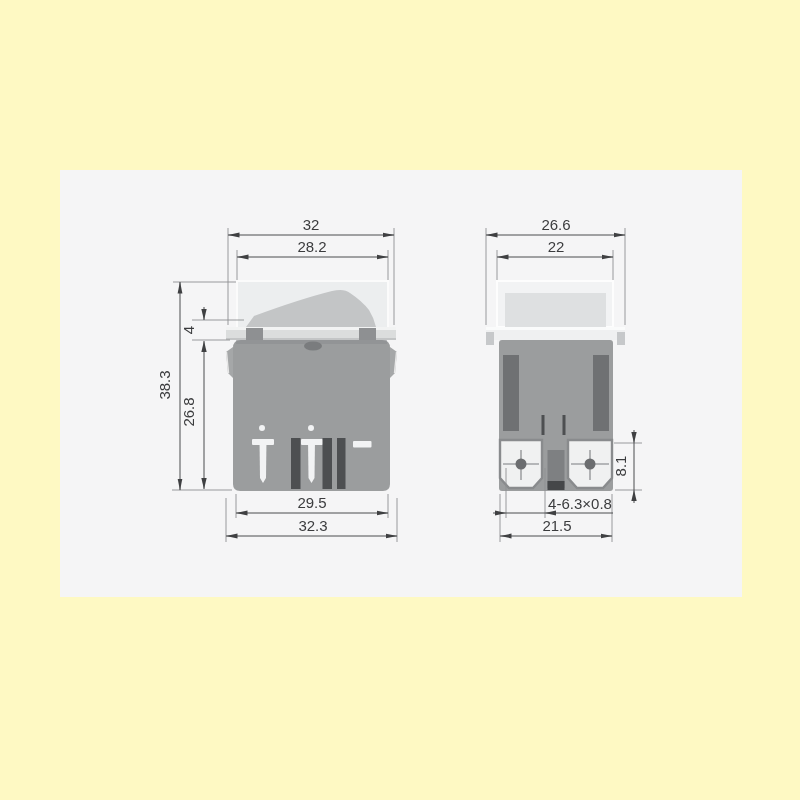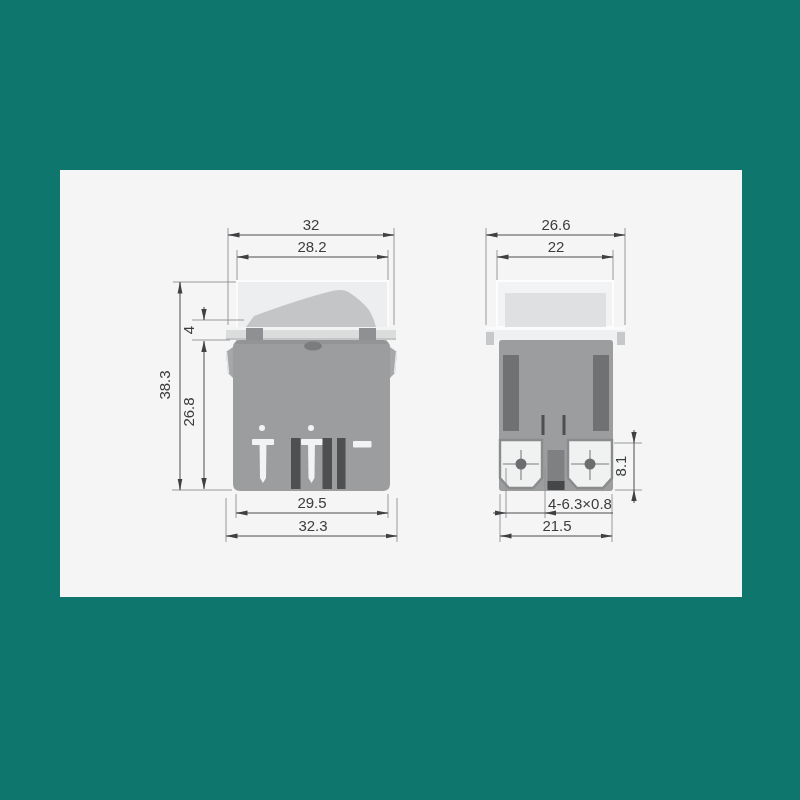--- a/index.html
+++ b/index.html
@@ -1,16 +1,16 @@
 <!DOCTYPE html>
 <html><head>
 <meta charset="utf-8">
 <style>
   html,body{margin:0;padding:0;background:#ffffff;}
-  .stage{position:relative;width:800px;height:800px;background:#0f766e;overflow:hidden;
+  .stage{position:relative;width:800px;height:800px;background:#fef9c3;overflow:hidden;
          font-family:"Liberation Sans", sans-serif;}
   svg{position:absolute;left:0;top:0;}
   .dim{stroke:#4b4c4e;stroke-width:1;fill:none;}
   .ext{stroke:#8f9092;stroke-width:0.9;fill:none;}
   .arr{fill:#3f4042;stroke:none;}
   .dimtext{fill:#3b3c3e;font-size:15px;font-family:"Liberation Sans",sans-serif;}
   .cross{stroke:#a0a2a4;stroke-width:1.6;fill:none;}
   .mark{fill:#f2f3f4;stroke:none;}
   .markdark{fill:#4d4f51;stroke:none;}
 </style>

